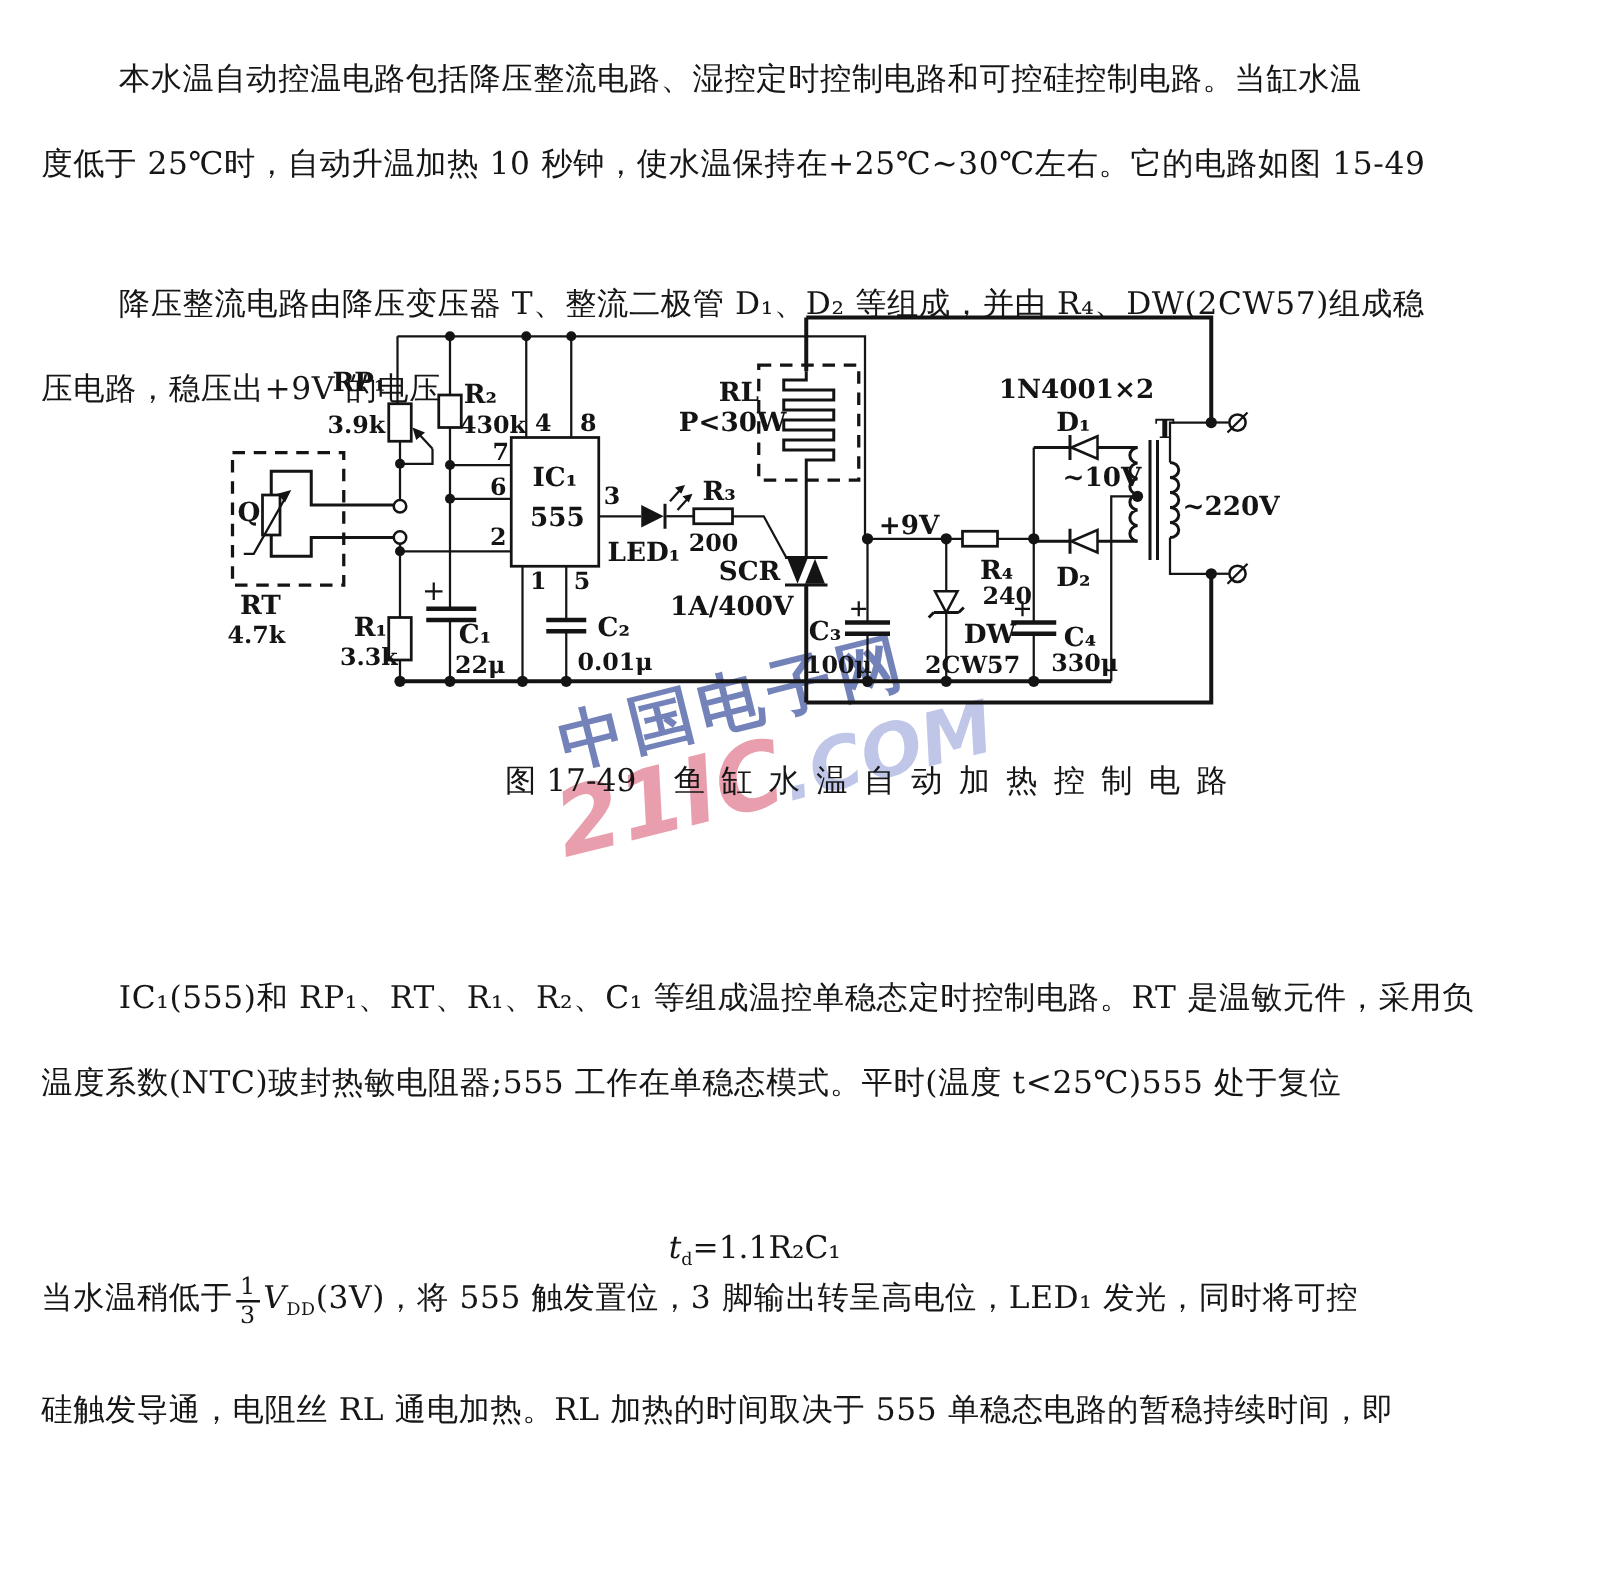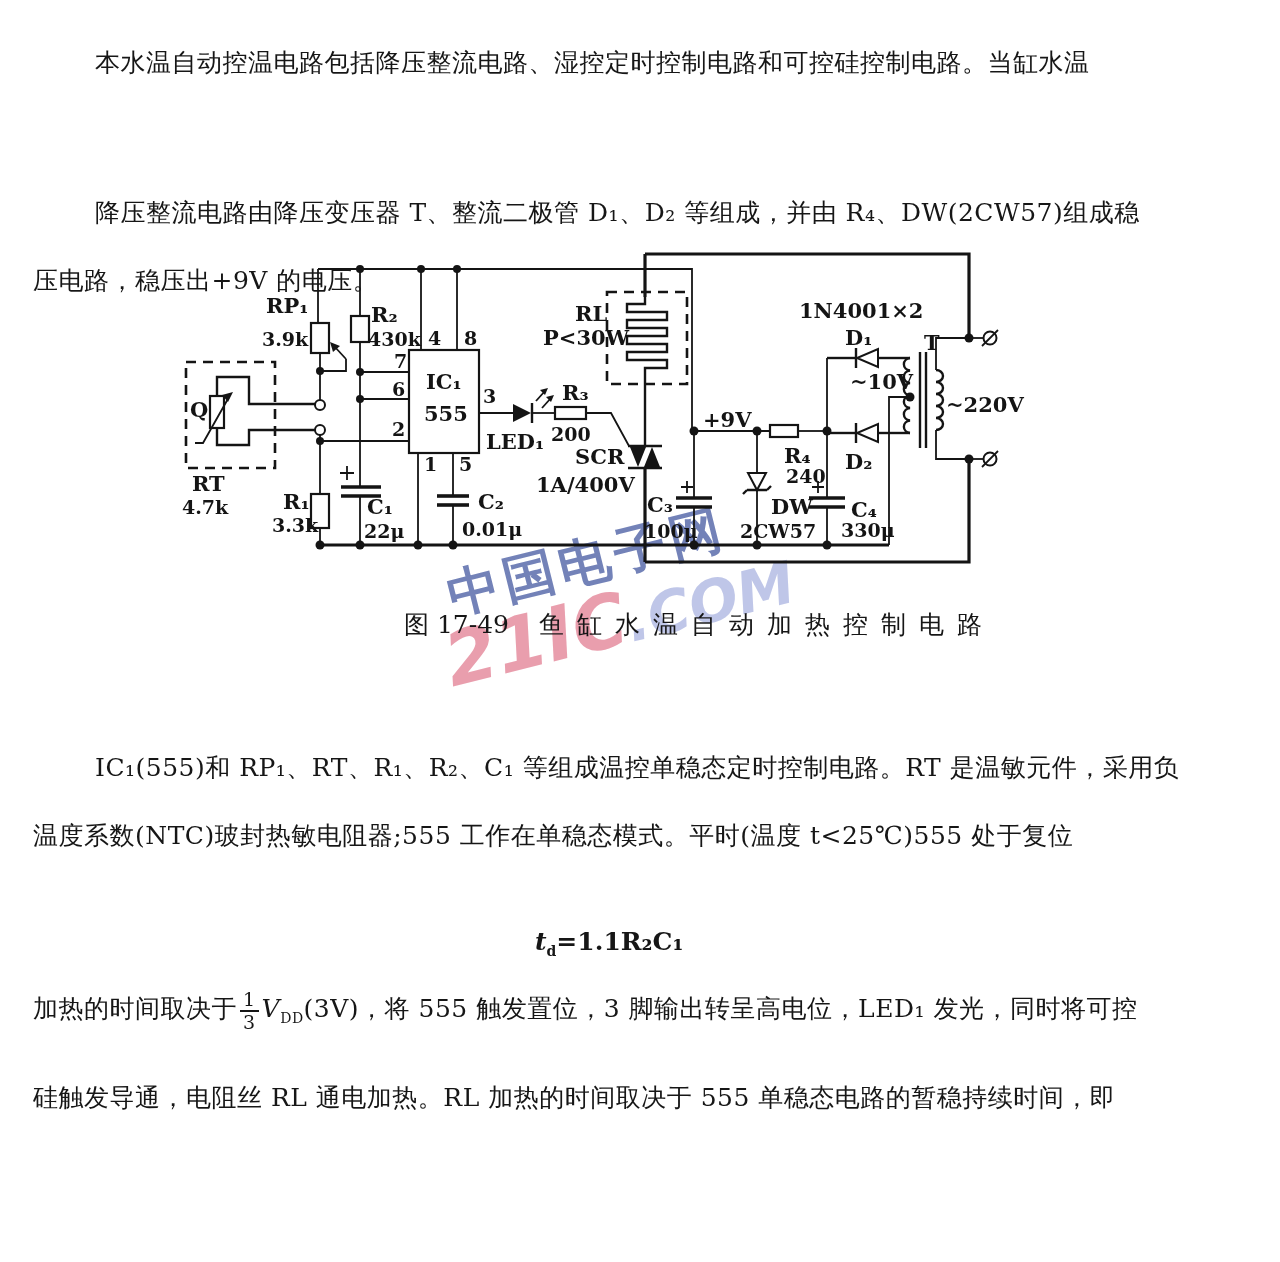--- a/index.html
+++ b/index.html
@@ -12,21 +12,21 @@
     font-size:25px;line-height:30px;letter-spacing:0.5px;
   }
   .indent{padding-left:62px;}
   
   .frac{display:inline-block;vertical-align:-12px;text-align:center;font-size:19px;line-height:1.0;margin:0 3px;}
   .frac .num{display:block;border-bottom:2px solid #161616;padding:0 3px 1px;}
   .frac .den{display:block;padding-top:1px;}
   .vvar{font-style:italic;}
   sub.sm{font-size:14px;}
   
-  #formula{position:absolute;left:535px;top:927px;font-size:25px;white-space:nowrap;font-weight:bold;}
+  #formula{position:absolute;left:535px;top:983px;font-size:25px;white-space:nowrap;}
   #formula .var{font-style:italic;}
   
   #caption{position:absolute;left:404px;top:608px;font-size:25px;white-space:nowrap;z-index:3;}
   #caption .cap-title{margin-left:30px;letter-spacing:13px;}
   
   #watermark{position:absolute;left:452px;top:520px;transform:rotate(-14deg);z-index:1;pointer-events:none;}
   #watermark .wm-line1{font-family:"DejaVu Sans","Liberation Sans",sans-serif;font-size:52px;font-weight:bold;letter-spacing:5px;color:rgba(84,102,168,0.82);}
   #watermark .wm-line2{margin:-16px 0 0 -18px;font-family:"DejaVu Sans","Liberation Sans",sans-serif;font-style:italic;font-weight:bold;}
   #watermark .wm-brand{font-size:74px;color:rgba(226,126,146,0.75);}
   #watermark .wm-suffix{font-size:58px;color:rgba(152,163,218,0.62);}
@@ -52,20 +52,21 @@
 <div id="page">
 
   <div id="watermark">
     <div class="wm-line1">中国电子网</div>
     <div class="wm-line2">
       <span class="wm-brand">21IC</span><span class="wm-suffix">.COM</span>
     </div>
   </div>
 
   <div class="tline indent z2" style="top:48px">本水温自动控温电路包括降压整流电路、湿控定时控制电路和可控硅控制电路。当缸水温</div>
+  <div class="tline z2" style="top:86px">度低于 25℃时，自动升温加热 10 秒钟，使水温保持在+25℃~30℃左右。它的电路如图 15-49</div>
 
   <div class="tline indent z2" style="top:168px">降压整流电路由降压变压器 T、整流二极管 D₁、D₂ 等组成，并由 R₄、DW(2CW57)组成稳</div>
   <div class="tline z2" style="top:206px">压电路，稳压出+9V 的电压。</div>
 
   <svg id="circuit" width="1280" height="1262" viewBox="0 0 1280 1262">
 
     <g>
       <path class="w" d="M318,269 H692 V431"></path>
       <path class="w" d="M318,269 V323"></path>
     </g>
@@ -288,21 +289,21 @@
     <text class="lbl-lg" x="946" y="412">~220V</text>
   </svg>
 
   <div id="caption">
     <span class="cap-fig">图 17-49</span><span class="cap-title">鱼缸水温自动加热控制电路</span>
   </div>
 
   <div class="tline indent z2" style="top:663px">IC₁(555)和 RP₁、RT、R₁、R₂、C₁ 等组成温控单稳态定时控制电路。RT 是温敏元件，采用负</div>
   <div class="tline z2" style="top:701px">温度系数(NTC)玻封热敏电阻器;555 工作在单稳态模式。平时(温度 t&lt;25℃)555 处于复位</div>
   <div class="tline z2" style="top:840px">
-    <span>加热的时间取决于</span><span class="frac"><span class="num">1</span><span class="den">3</span></span><span class="vvar">V</span><sub class="sm">DD</sub><span>(3V)，将 555 触发置位，3 脚输出转呈高电位，LED₁ 发光，同时将可控</span>
+    <span>当水温稍低于</span><span class="frac"><span class="num">1</span><span class="den">3</span></span><span class="vvar">V</span><sub class="sm">DD</sub><span>(3V)，将 555 触发置位，3 脚输出转呈高电位，LED₁ 发光，同时将可控</span>
   </div>
   <div class="tline z2" style="top:890px">硅触发导通，电阻丝 RL 通电加热。RL 加热的时间取决于 555 单稳态电路的暂稳持续时间，即</div>
 
   <div id="formula">
     <span class="var">t</span><sub class="sm">d</sub><span>=1.1R₂C₁</span>
   </div>
 
 </div>
 
 </body></html>

